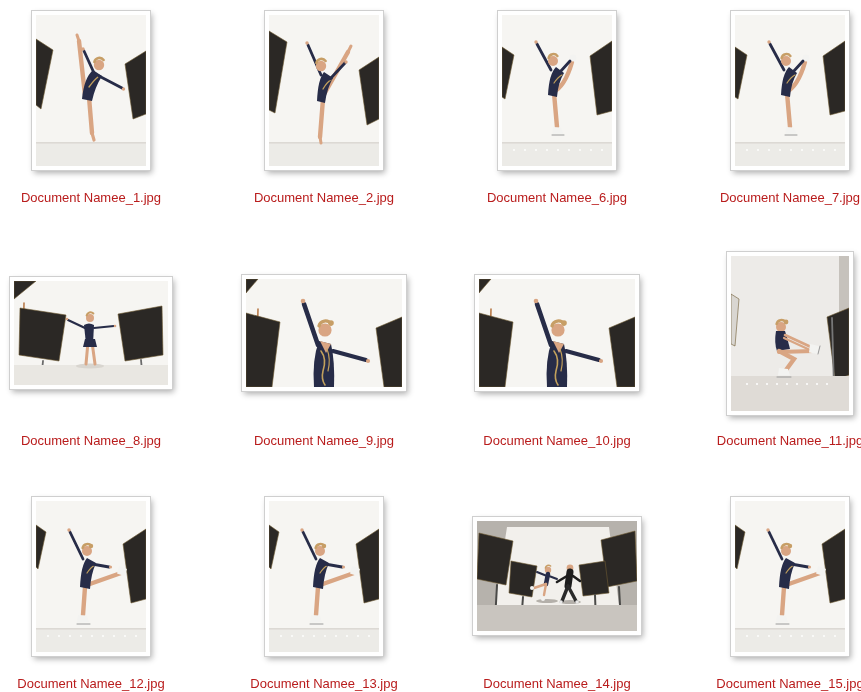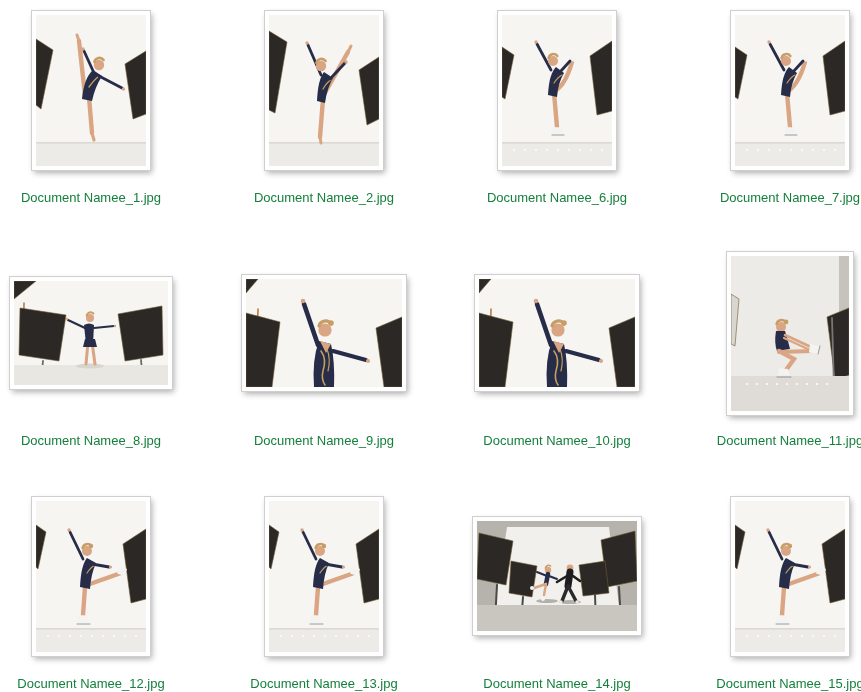--- a/index.html
+++ b/index.html
@@ -25,21 +25,21 @@
   .thumb{
     background:#ffffff;
     padding:4px;
     box-shadow:0 0 0 1px #cfcfcf, 2px 3px 6px rgba(0,0,0,0.32);
     line-height:0;
   }
   .filename{
     margin-top:10px;
     font-size:13px;
     line-height:16px;
-    color:#15803d;
+    color:#b91c1c;
     white-space:nowrap;
     text-align:center;
   }
 </style>
 </head>
 <body>
 
 <div class="grid" id="grid">
   <figure class="cell">
     <div class="thumb-area">

